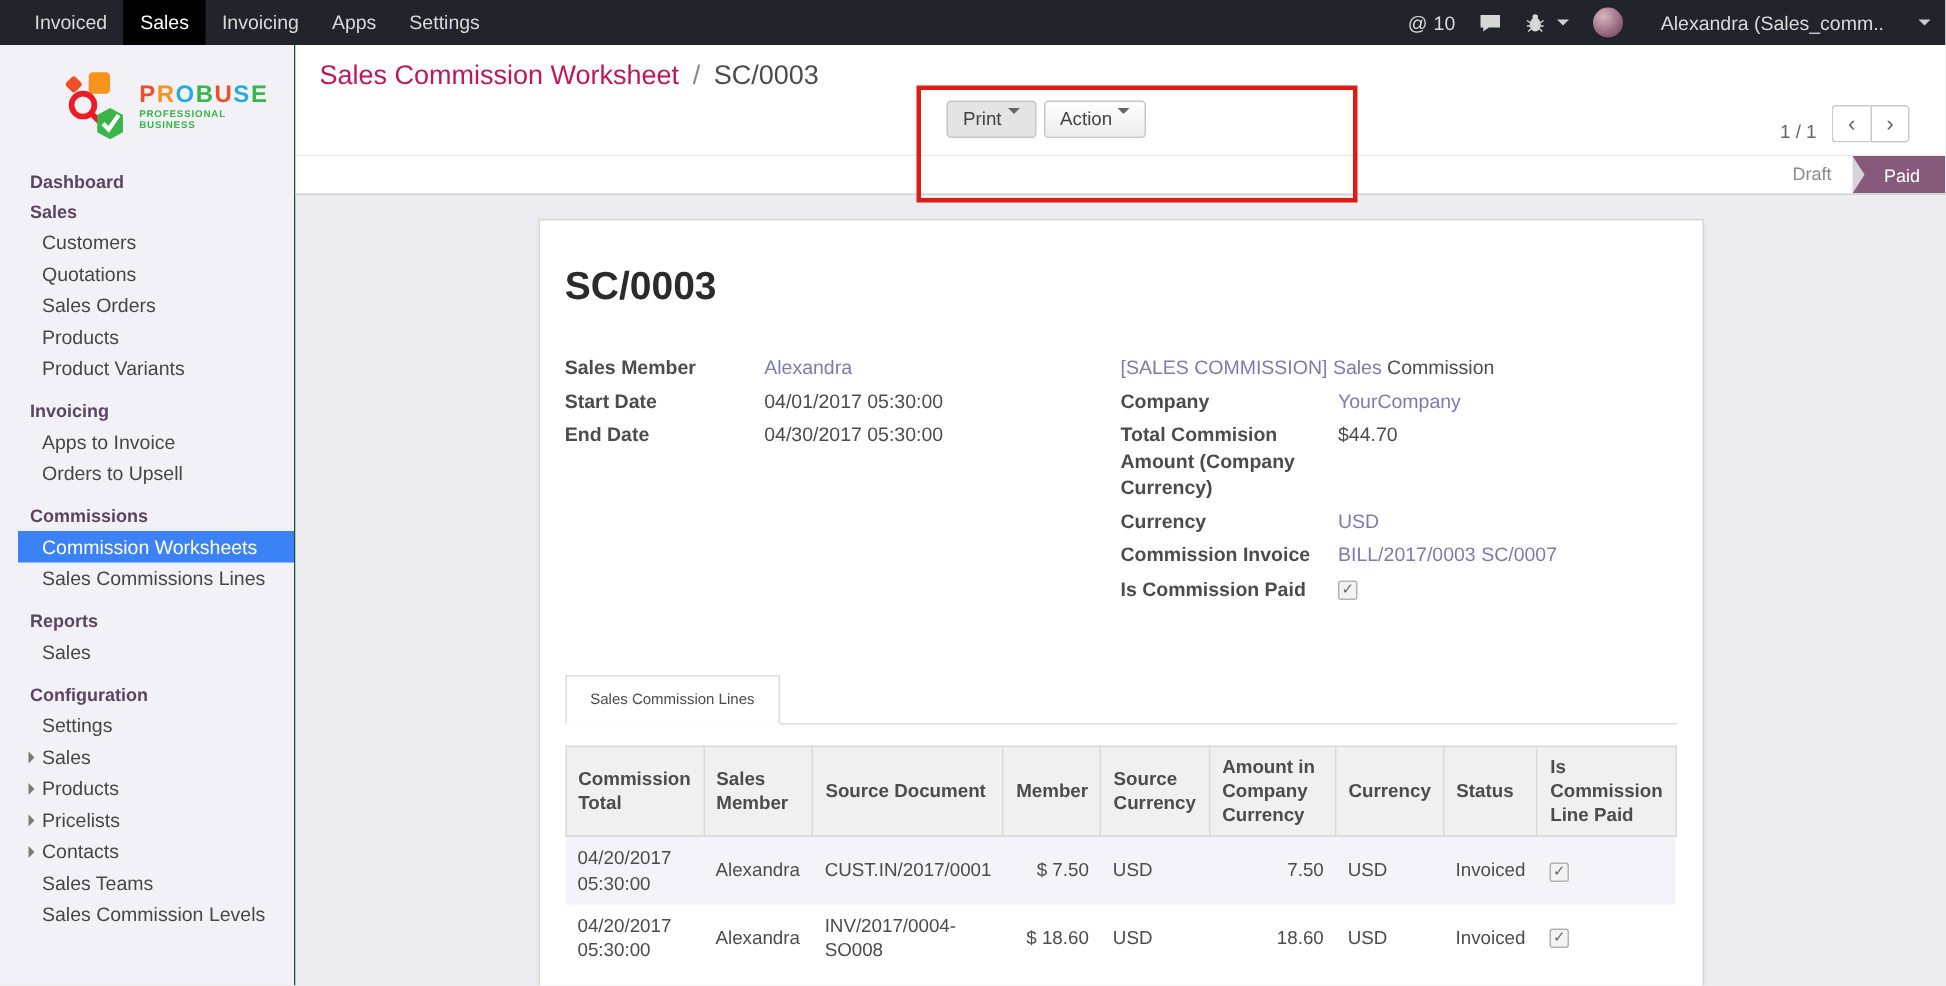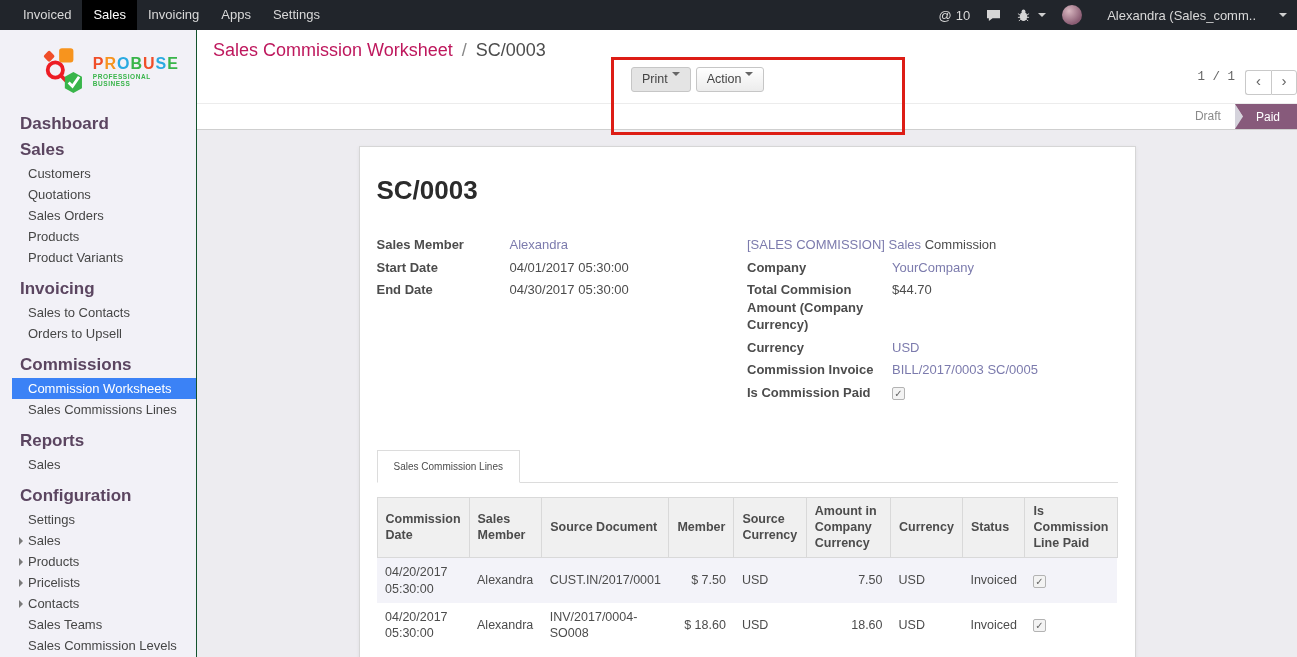--- a/index.html
+++ b/index.html
@@ -36,42 +36,42 @@
 
   
   .logo { display: flex; align-items: center; gap: 7px; padding: 17px 6px 14px 30px; }
   .logo-text { display: flex; flex-direction: column; }
   .logo-title { font-size: 16px; font-weight: bold; letter-spacing: 1px; line-height: 18px; }
   .lt0 { color:#f04e29; } .lt1 { color:#f7941e; } .lt2 { color:#29aae1; } .lt3 { color:#39b54a; }
   .lt4 { color:#f04e29; } .lt5 { color:#29aae1; } .lt6 { color:#39b54a; }
   .logo-sub { font-size: 6.5px; font-weight: bold; color: #39b54a; letter-spacing: 0.55px; }
   .side-nav { padding-top: 2px; }
   .side-sec.gap { margin-top: 8px; }
-  .side-header { font-weight: bold; color: #5b4560; font-size: 17px; padding: 3px 8px; cursor: pointer; }
+  .side-header { font-weight: bold; color: #5b4560; font-size: 12px; padding: 3px 8px; cursor: pointer; }
   .side-item { font-size: 13px; color: #464646; padding: 3px 8px 3px 16px; cursor: pointer; line-height: 15px; }
   .side-item.selected { background: #3b82f6; color: #fff; }
   .tri-right { display:inline-block; width:0; height:0; border-left:4px solid #7a7a7a;
     border-top:4px solid transparent; border-bottom:4px solid transparent; margin: 0 5px 0 -9px; }
 
   
   .control-panel { position: relative; height: 73px; background: #fff; flex: none; }
   .breadcrumb { position: absolute; left: 16px; top: 10px; font-size: 18px; }
   .bc-link { color: #be185d; cursor: pointer; }
   .bc-sep { color: #888; margin: 0 4px; }
   .bc-current { color: #4c4c4c; }
   .btn-group { position: absolute; left: 434px; top: 37px; display: flex; gap: 5px; }
   .btn { font-size: 12.5px; color: #444; background: linear-gradient(#ffffff, #ececec);
     border: 1px solid #c6c6c6; border-radius: 3px; padding: 4px 10px; height: 25px;
     display: inline-flex; cursor: pointer; }
   .btn.open { background: #e4e4e4; }
   .dropdown-menu { position: absolute; left: 434px; top: 67px; min-width: 206px; background: #fff;
     border: 1px solid #bdbdbd; box-shadow: 0 4px 9px rgba(0,0,0,0.18); padding: 4px 0; z-index: 40; }
   .dropdown-item { font-size: 12.5px; color: #444; padding: 6px 15px; cursor: pointer; white-space: nowrap; }
-  .pager { position: absolute; right: 0; top: 40px; display: flex; align-items: flex-start;
-    font-size: 12.5px; color: #666; font-family: Liberation Mono, monospace; }
+  .pager { position: absolute; right: 24px; top: 40px; display: flex; align-items: flex-end;
+    font-size: 12.5px; color: #666; }
   .pager-btns { display: flex; margin-left: 10px; }
   .pager-btn { width: 26px; height: 25px; border: 1px solid #c9c9c9; background: #fff; color: #666;
     display: flex; align-items: center; justify-content: center; font-size: 15px; cursor: pointer; }
   .pager-btn.prev { border-radius: 3px 0 0 3px; border-right: none; }
   .pager-btn.next { border-radius: 0 3px 3px 0; }
 
   
   .statusrow { height: 27px; background: #fff; border-top: 1px solid #ececec;
     border-bottom: 1px solid #cfcfcf; display: flex; justify-content: flex-end; align-items: stretch;
     flex: none; }
@@ -182,21 +182,21 @@
       <div class="side-sec">
         <div class="side-header">Sales</div>
         <div class="side-item">Customers</div>
         <div class="side-item">Quotations</div>
         <div class="side-item">Sales Orders</div>
         <div class="side-item">Products</div>
         <div class="side-item">Product Variants</div>
       </div>
       <div class="side-sec gap">
         <div class="side-header">Invoicing</div>
-        <div class="side-item">Sales to Contacts</div>
+        <div class="side-item">Apps to Invoice</div>
         <div class="side-item">Orders to Upsell</div>
       </div>
       <div class="side-sec gap">
         <div class="side-header">Commissions</div>
         <div class="side-item selected">Commission Worksheets</div>
         <div class="side-item">Sales Commissions Lines</div>
       </div>
       <div class="side-sec gap">
         <div class="side-header">Reports</div>
         <div class="side-item">Sales</div>
@@ -276,21 +276,21 @@
             <div class="frow">
               <span class="flabel">Total Commision Amount (Company Currency)</span>
               <span class="fvalue">$44.70</span>
             </div>
             <div class="frow">
               <span class="flabel">Currency</span>
               <span class="fvalue"><span class="link">USD</span></span>
             </div>
             <div class="frow">
               <span class="flabel">Commission Invoice</span>
-              <span class="fvalue"><span class="link">BILL/2017/0003 SC/0005</span></span>
+              <span class="fvalue"><span class="link">BILL/2017/0003 SC/0007</span></span>
             </div>
             <div class="frow">
               <span class="flabel">Is Commission Paid</span>
               <span class="fvalue"><span class="cb checked">✓</span></span>
             </div>
           </div>
         </div>
 
         <div class="notebook">
           <div class="tab-bar">
@@ -304,21 +304,21 @@
                 <col style="width:115px">
                 <col style="width:55px">
               <col style="width:75px">
                 <col style="width:135px">
                 <col style="width:60px">
                 <col style="width:55px">
                 <col style="width:83px">
             </colgroup>
             <thead>
               <tr>
-                <th>Commission Date</th>
+                <th>Commission Total</th>
                 <th>Sales Member</th>
                 <th>Source Document</th>
                 <th>Member</th>
                 <th>Source Currency</th>
                 <th>Amount in Company Currency</th>
                 <th>Currency</th>
                 <th>Status</th>
                 <th>Is Commission Line Paid</th>
               </tr>
             </thead>

